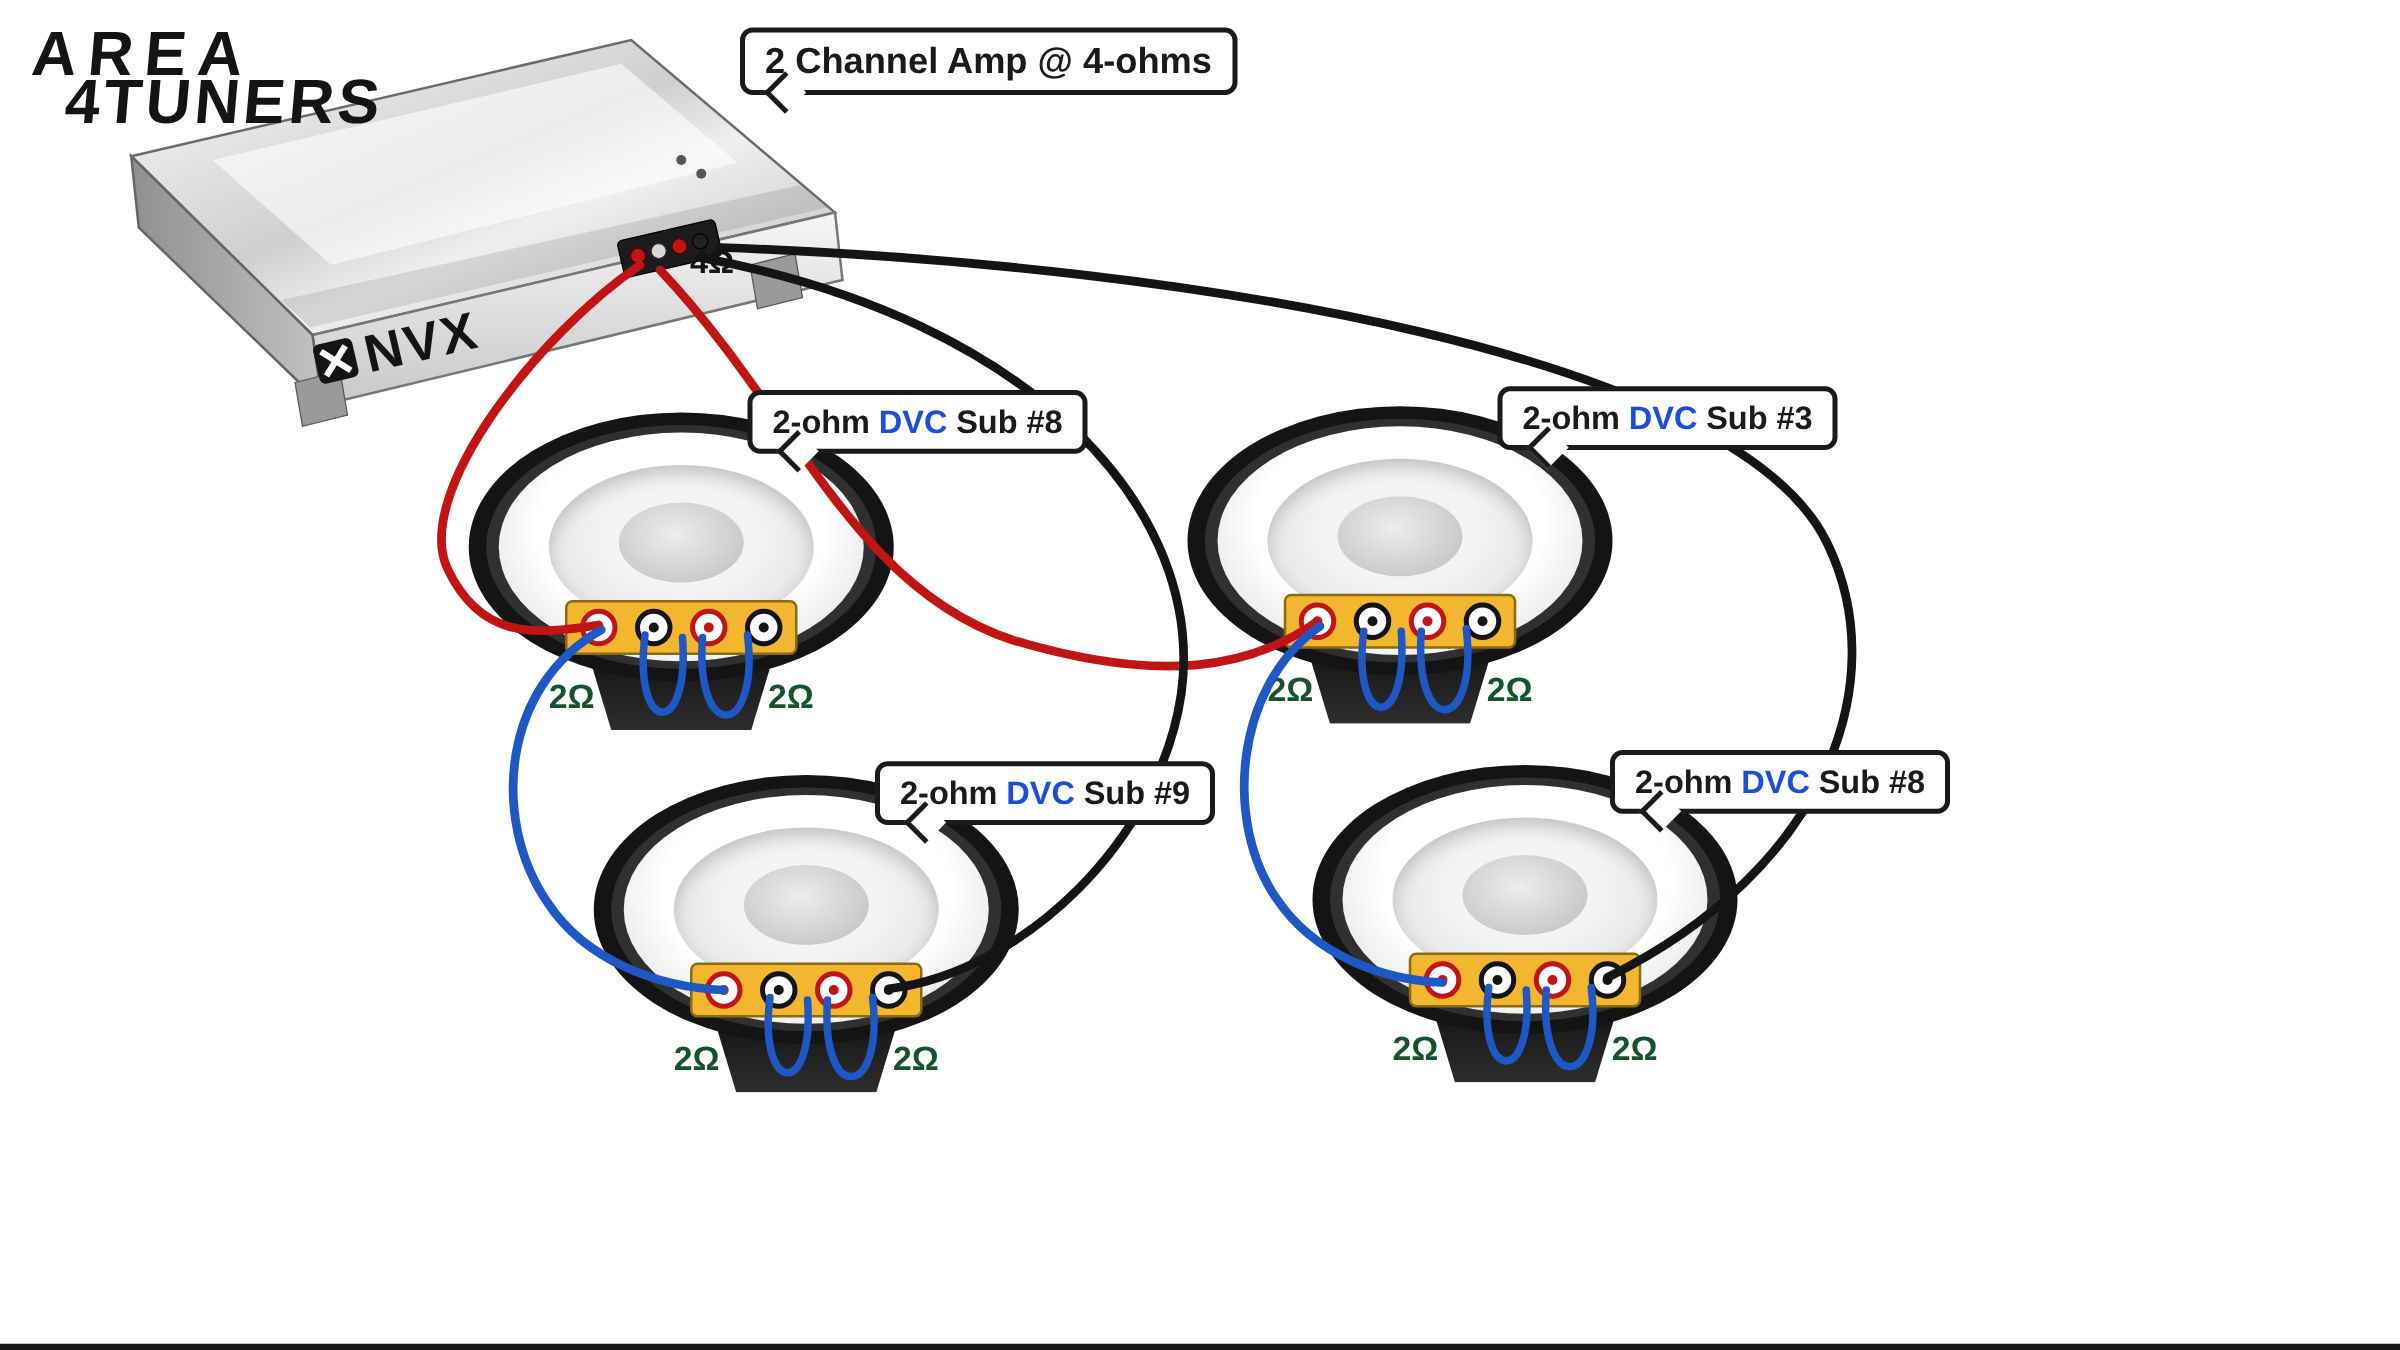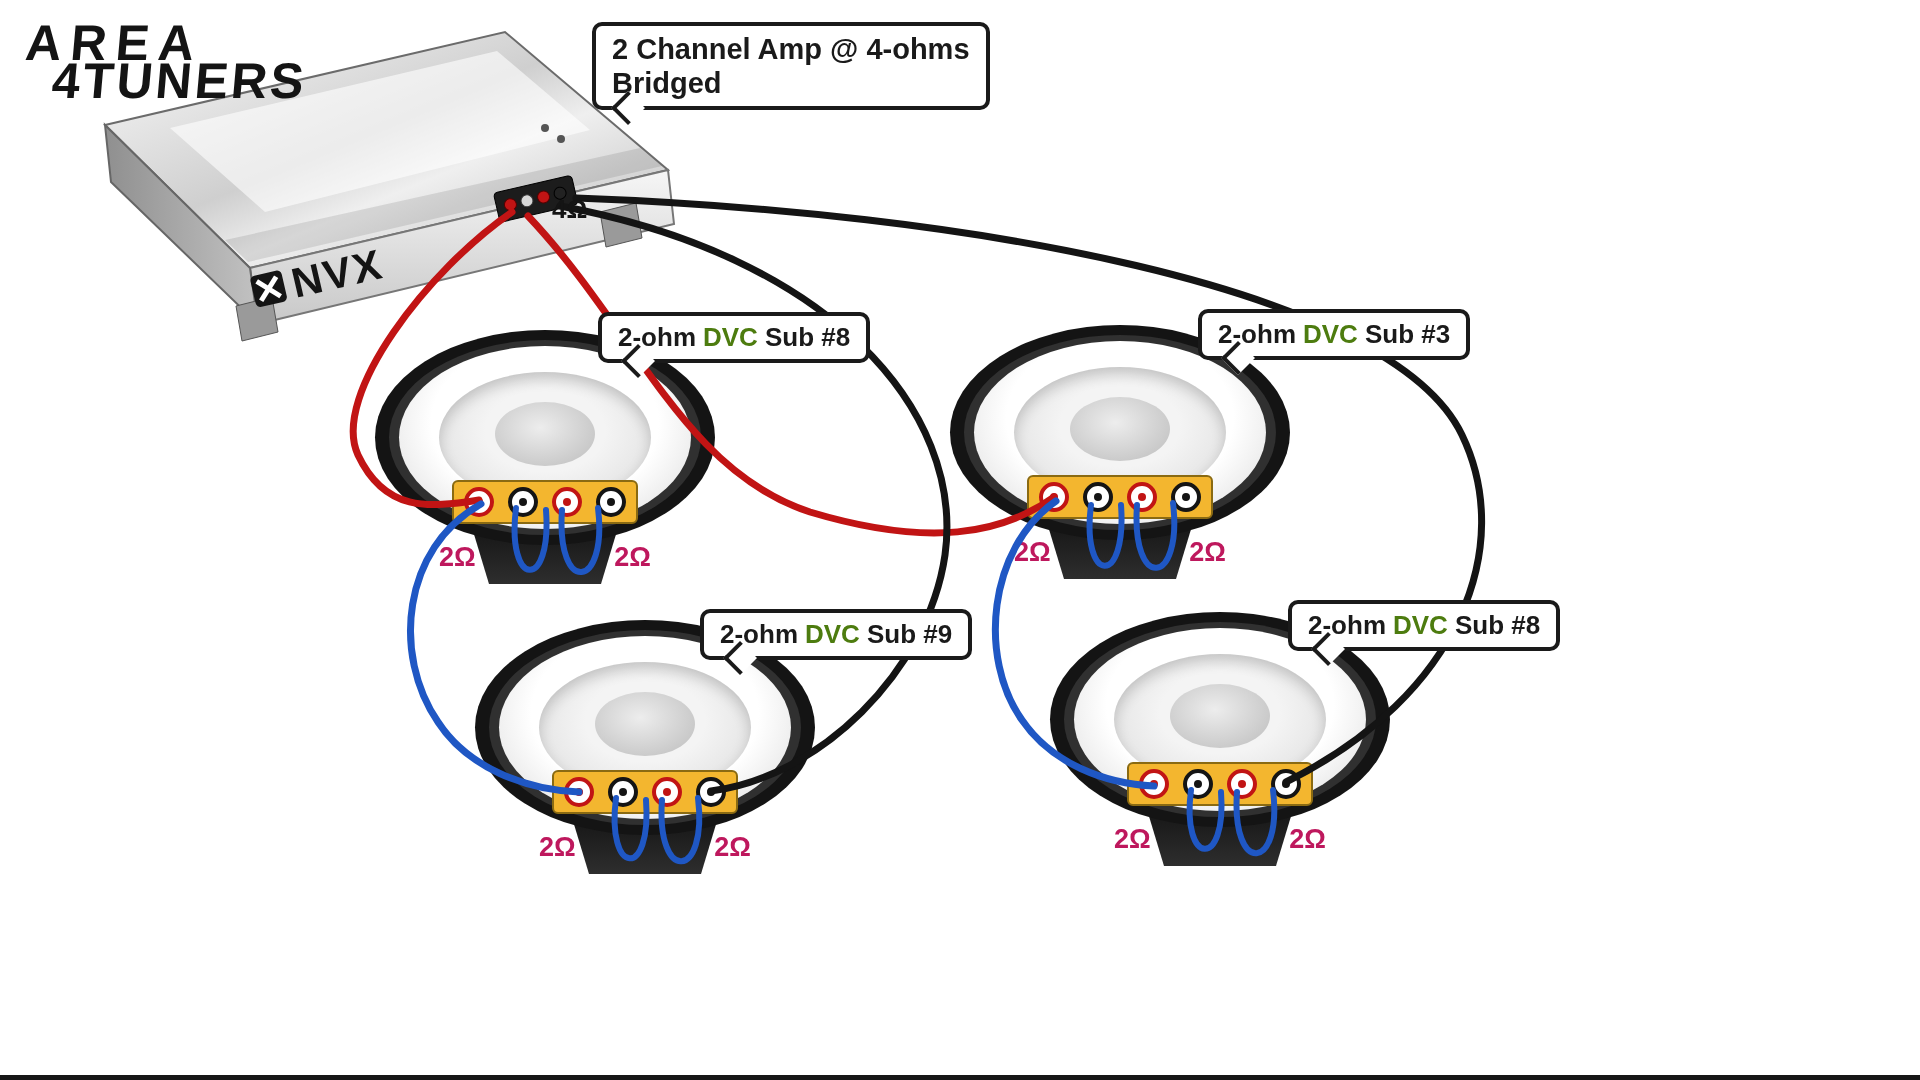--- a/index.html
+++ b/index.html
@@ -13,21 +13,21 @@
   .logo .l2{display:block;font-size:50px;letter-spacing:3px;margin-left:30px;margin-top:-4px;}
 
   
   .amp-svg{position:absolute;left:0;top:0;z-index:1;}
   .wire-svg{position:absolute;left:0;top:0;z-index:3;pointer-events:none;}
   svg text{font-family:"Liberation Sans",sans-serif;}
 
   
   .callout{position:absolute;background:#ffffff;border:4px solid #1a1a1a;border-radius:10px;
            padding:6px 16px;font-weight:800;color:#1a1a1a;z-index:6;white-space:nowrap;margin-top:12px;}
-  .callout .dvc{color:#4d7c0f;margin:0 7px;}
+  .callout .dvc{color:#1d4ed8;margin:0 7px;}
   .sub-callout{font-size:26px;}
   .amp-callout{font-size:29px;line-height:1.18;}
   .amp-callout .line2{font-weight:700;}
   .tail{position:absolute;width:20px;height:20px;background:#ffffff;
         border-left:4px solid #1a1a1a;border-bottom:4px solid #1a1a1a;
         bottom:-14px;left:24px;transform:rotate(45deg);}
 
   
   .speaker{position:absolute;width:340px;height:265px;z-index:2;}
   .e{position:absolute;border-radius:50%;}
@@ -45,21 +45,21 @@
           clip-path:polygon(6% 0,94% 0,78% 100%,22% 100%);}
   .terminal-strip{position:absolute;left:50%;top:150px;transform:translateX(-50%);
           display:flex;gap:14px;align-items:center;padding:5px 10px;
           background:#f3b62f;border:2px solid #8a6a12;border-radius:6px;z-index:3;}
   .term{width:22px;height:22px;border-radius:50%;background:#ffffff;position:relative;}
   .term.pos{border:4px solid #c11414;}
   .term.neg{border:4px solid #141414;}
   .term::after{content:"";position:absolute;left:7px;top:7px;width:8px;height:8px;border-radius:50%;}
   .term.pos::after{background:#c11414;}
   .term.neg::after{background:#141414;}
-  .imp{position:absolute;top:212px;font-size:27px;font-weight:800;color:#be185d;z-index:4;}
+  .imp{position:absolute;top:212px;font-size:27px;font-weight:800;color:#14532d;z-index:4;}
   .imp-left{left:64px;}
   .imp-right{right:64px;}
 
   
   .amp-ohm{position:absolute;left:552px;top:194px;font-size:26px;font-weight:700;z-index:6;}
 
   .bottom-bar{position:absolute;left:0;bottom:0;width:100%;height:5px;background:#161616;z-index:7;}
 </style>
 </head>
 <body>
@@ -205,21 +205,20 @@
         <path d="M 1191 790 C 1181 866, 1227 870, 1221 792" stroke="#1f57c4"></path>
         <path d="M 1237 792 C 1231 876, 1283 872, 1273 790" stroke="#1f57c4"></path>
       </g>
     </g>
   </svg>
 
   <div class="amp-ohm">4Ω</div>
 
   <div class="callout amp-callout" style="left:592px;top:10px;">
     <div class="line1">2 Channel Amp @ 4-ohms</div>
-    <div class="line2">Bridged</div>
     <div class="tail" style="left:20px;"></div>
   </div>
 
   <div class="callout sub-callout" style="left:598px;top:300px;">
     <span>2-ohm</span><span class="dvc">DVC</span><span>Sub #8</span>
     <div class="tail"></div>
   </div>
 
   <div class="callout sub-callout" style="left:1198px;top:297px;">
     <span>2-ohm</span><span class="dvc">DVC</span><span>Sub #3</span>

